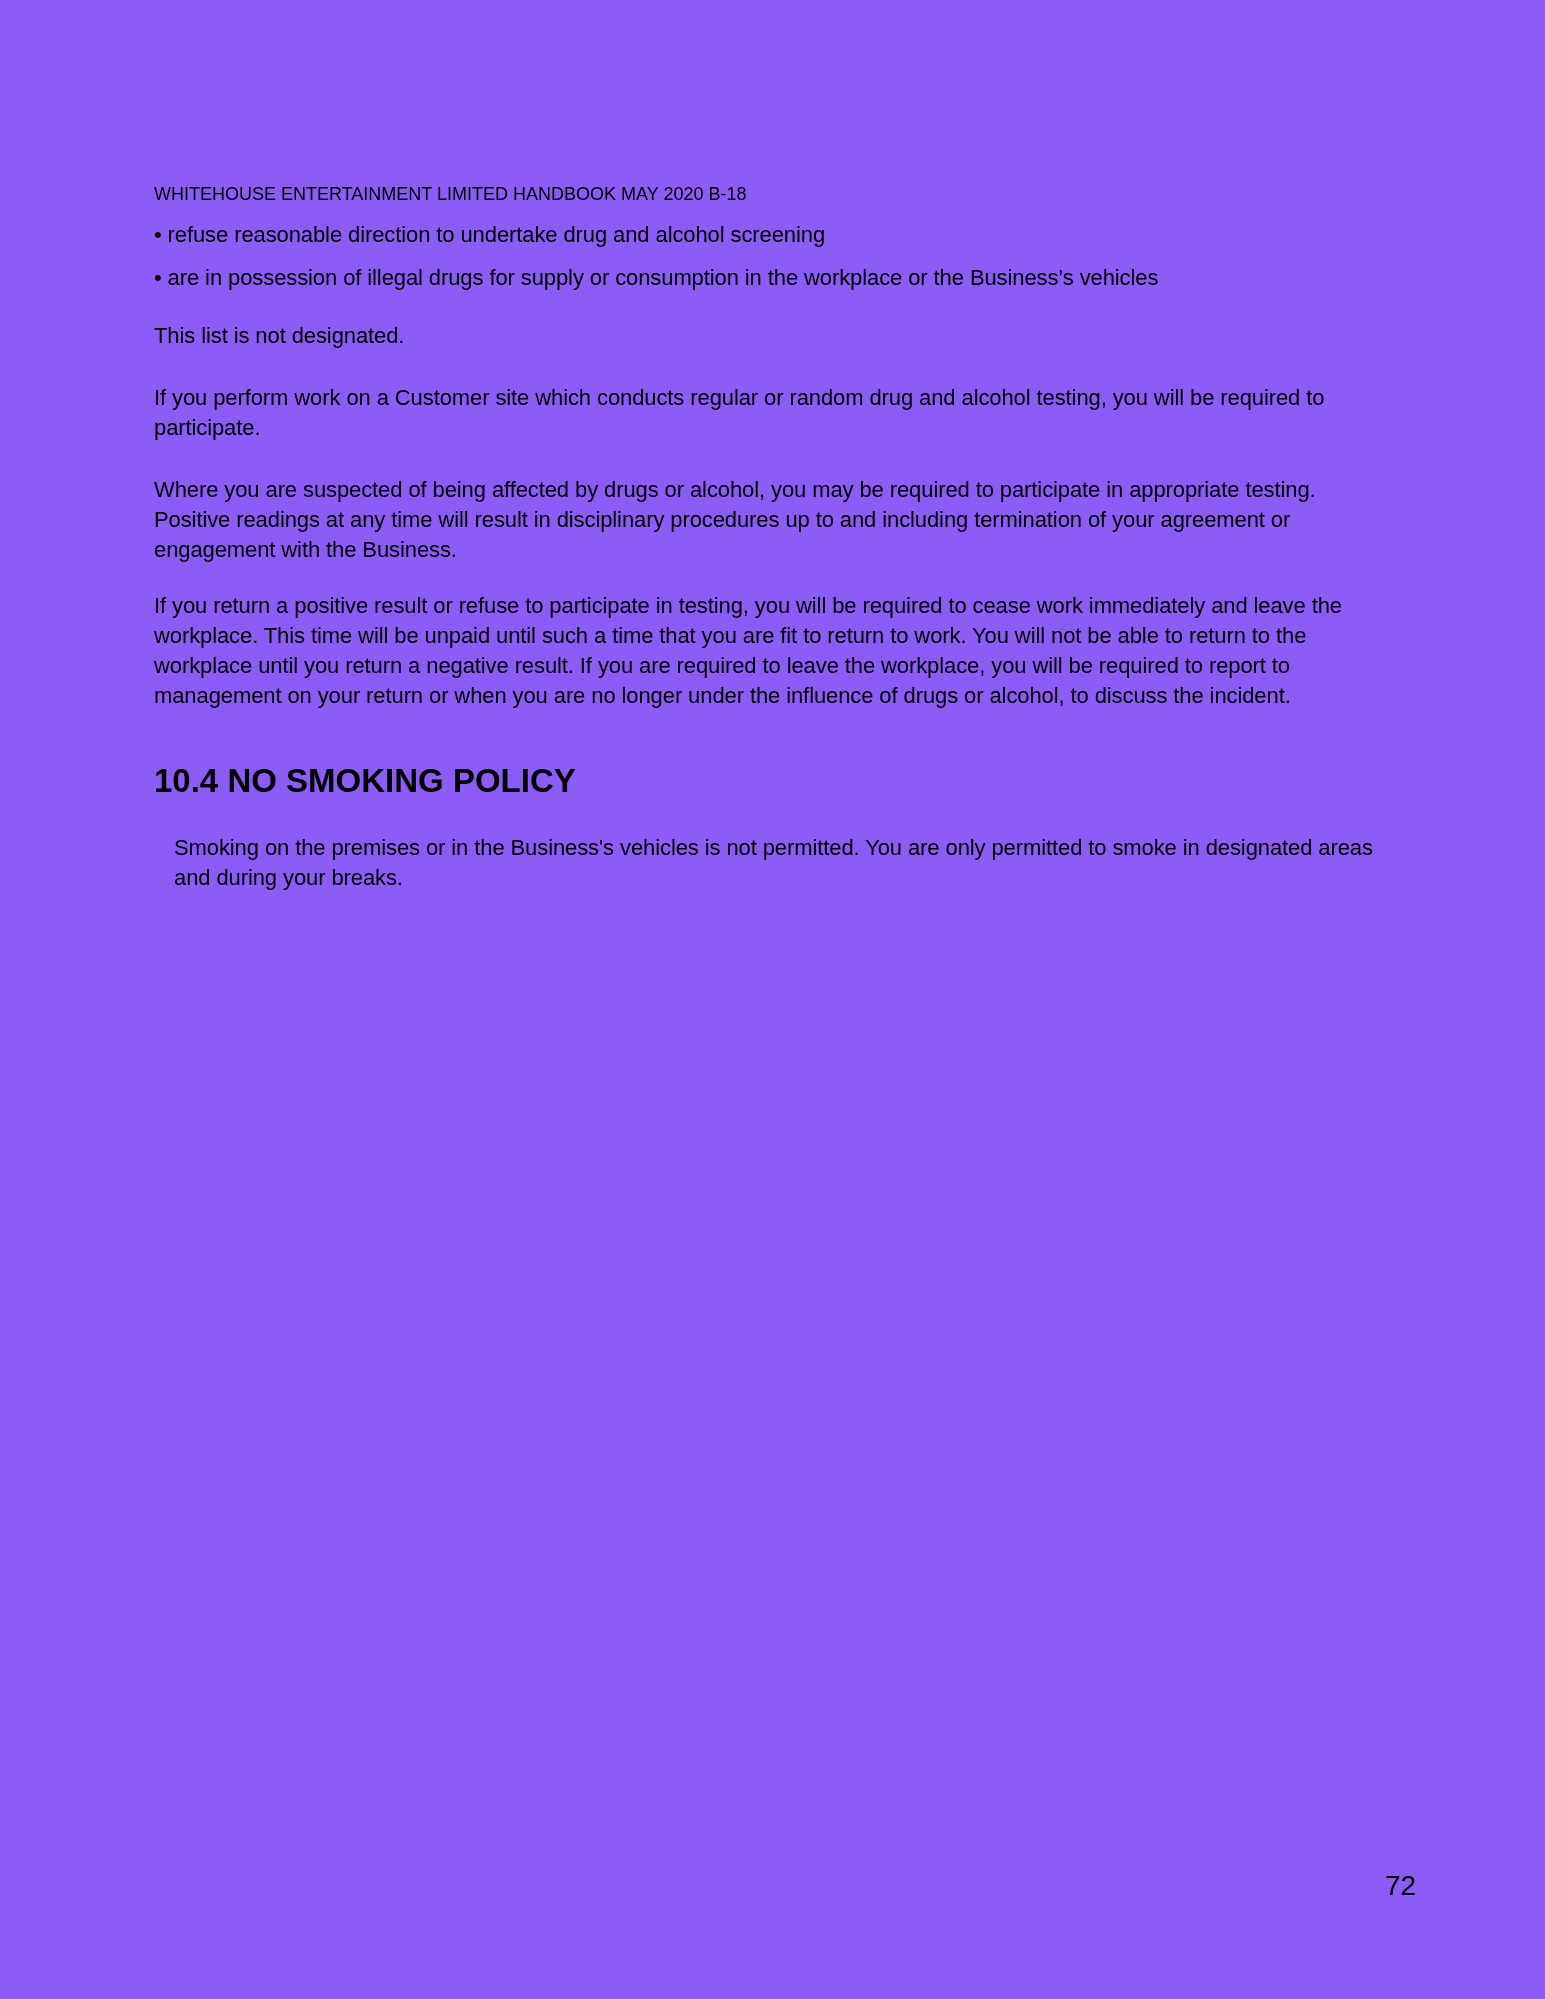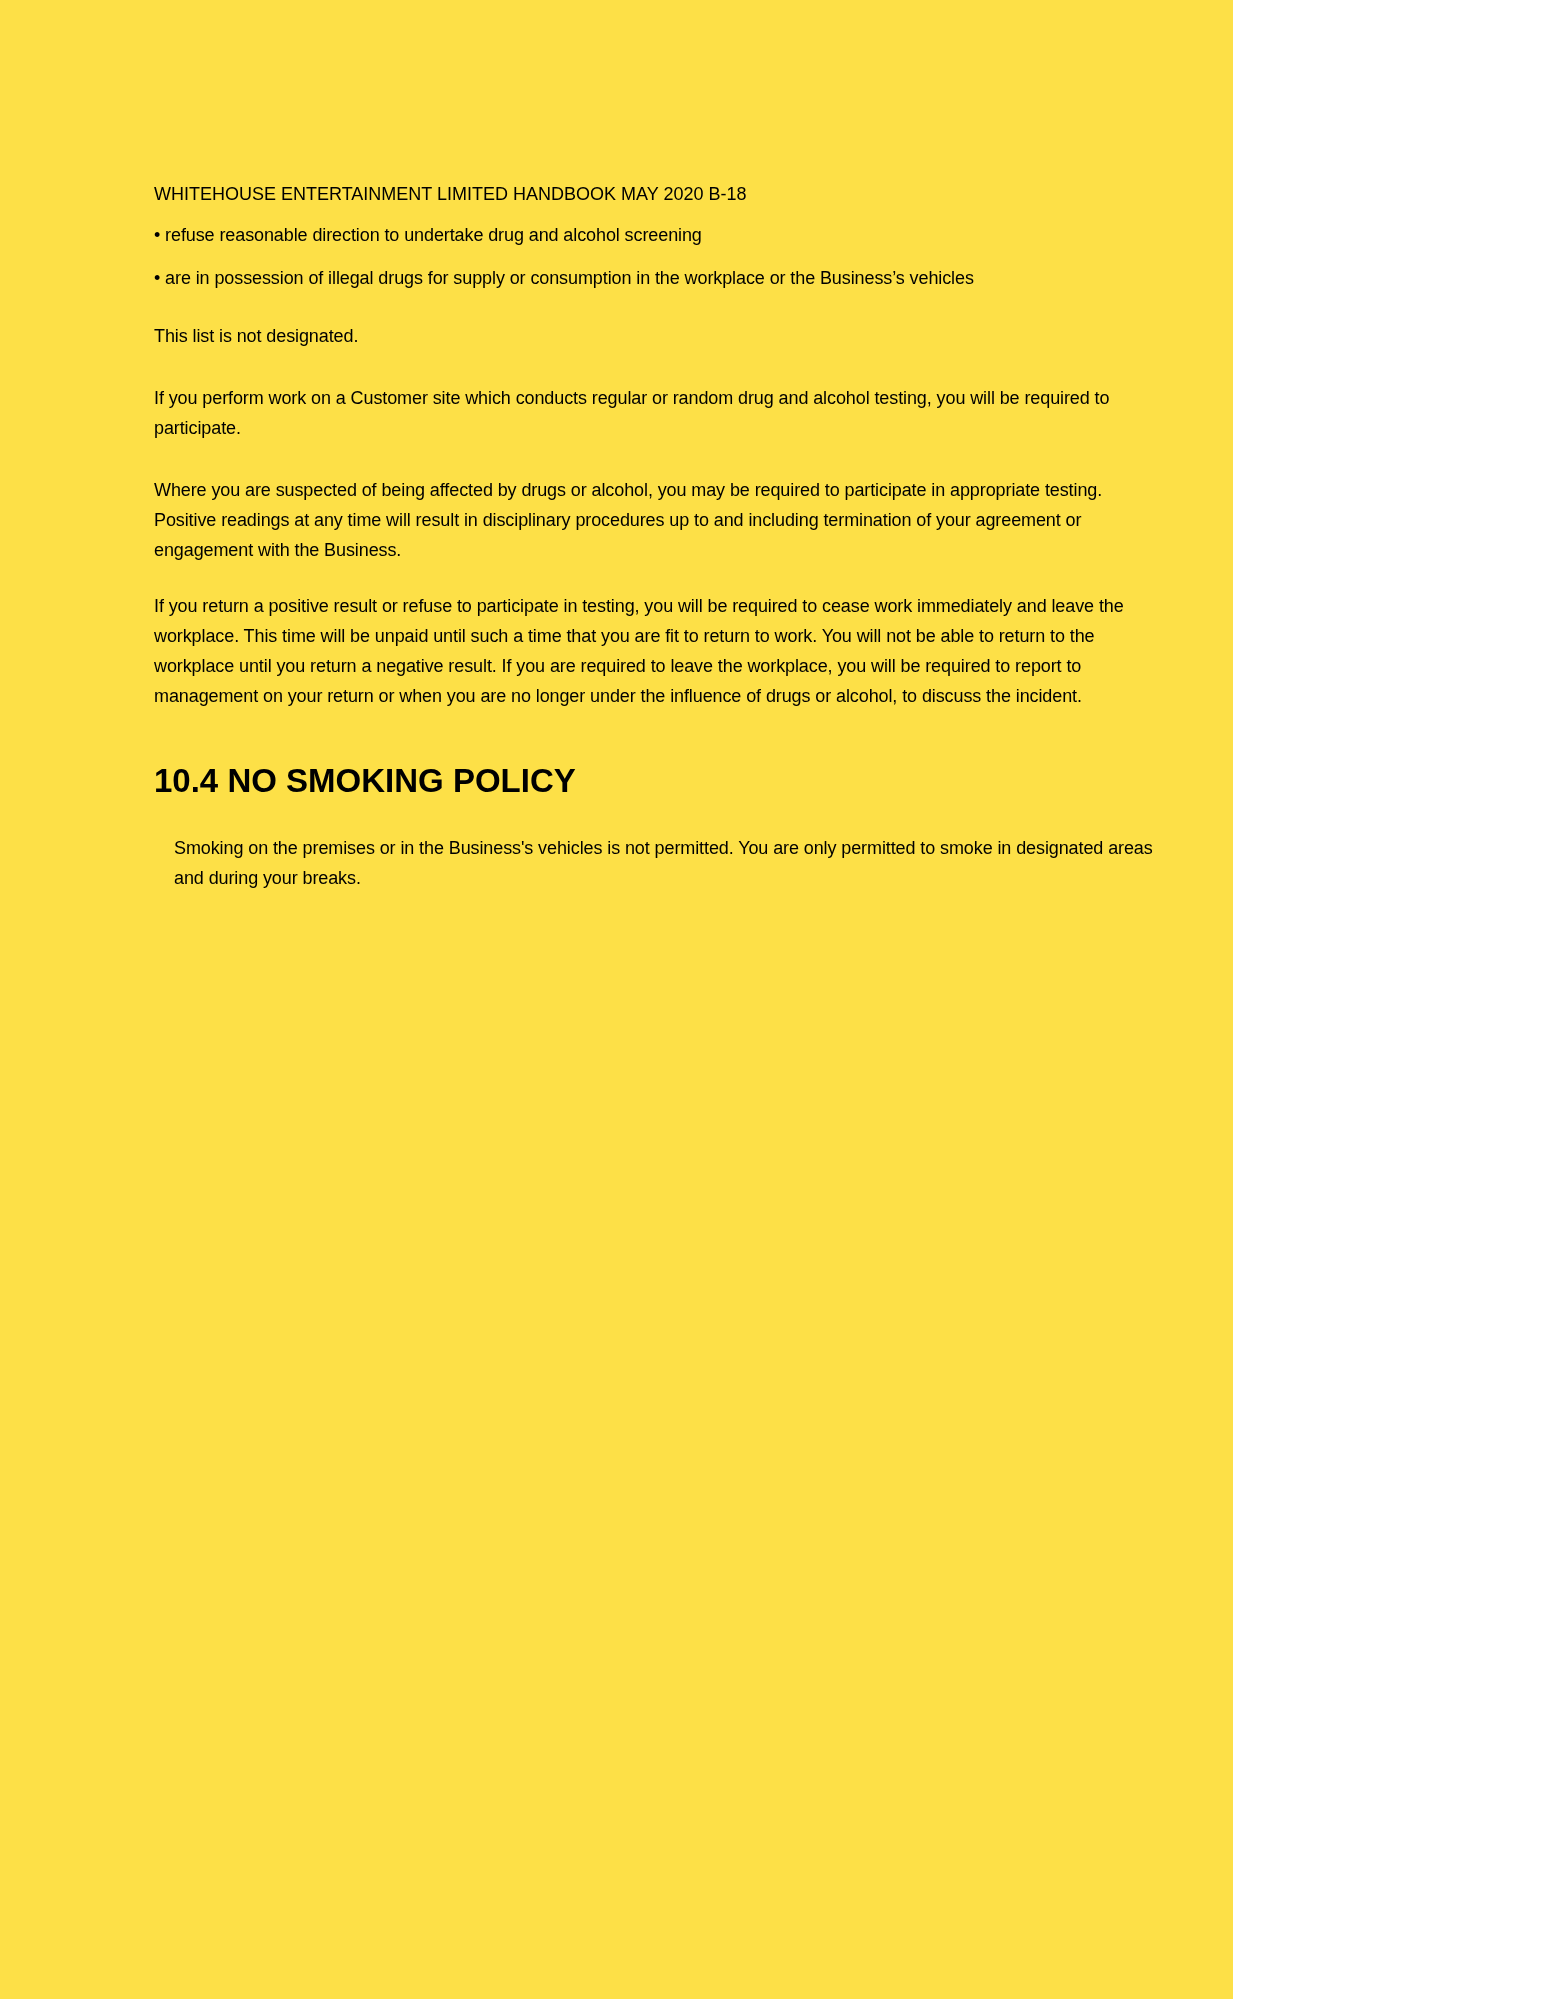--- a/index.html
+++ b/index.html
@@ -2,40 +2,40 @@
 <html><head>
 <meta charset="utf-8">
 <style>
   html, body {
     margin: 0;
     padding: 0;
     background: #ffffff;
   }
   .page {
     position: relative;
-    width: 1233px;
+    width: 1545px;
     height: 1999px;
-    background: #fde047;
+    background: #8b5cf6;
     color: #000000;
     font-family: "Liberation Sans", "DejaVu Sans", sans-serif;
     overflow: hidden;
   }
   .tb {
     position: absolute;
     left: 154px;
     white-space: pre;
     color: #000000;
   }
   .running-header {
     font-size: 18px;
     line-height: 24px;
     top: 182px;
   }
   .body-text {
-    font-size: 18px;
+    font-size: 22px;
     line-height: 30px;
     letter-spacing: -0.1px;
   }
   .bullet-1 { top: 220px; }
   .bullet-2 { top: 263px; }
   .para-not-exhaustive { top: 321px; }
   .para-customer-site { top: 383px; }
   .para-suspected { top: 475px; }
   .para-positive-result { top: 591px; }
   .section-heading {

